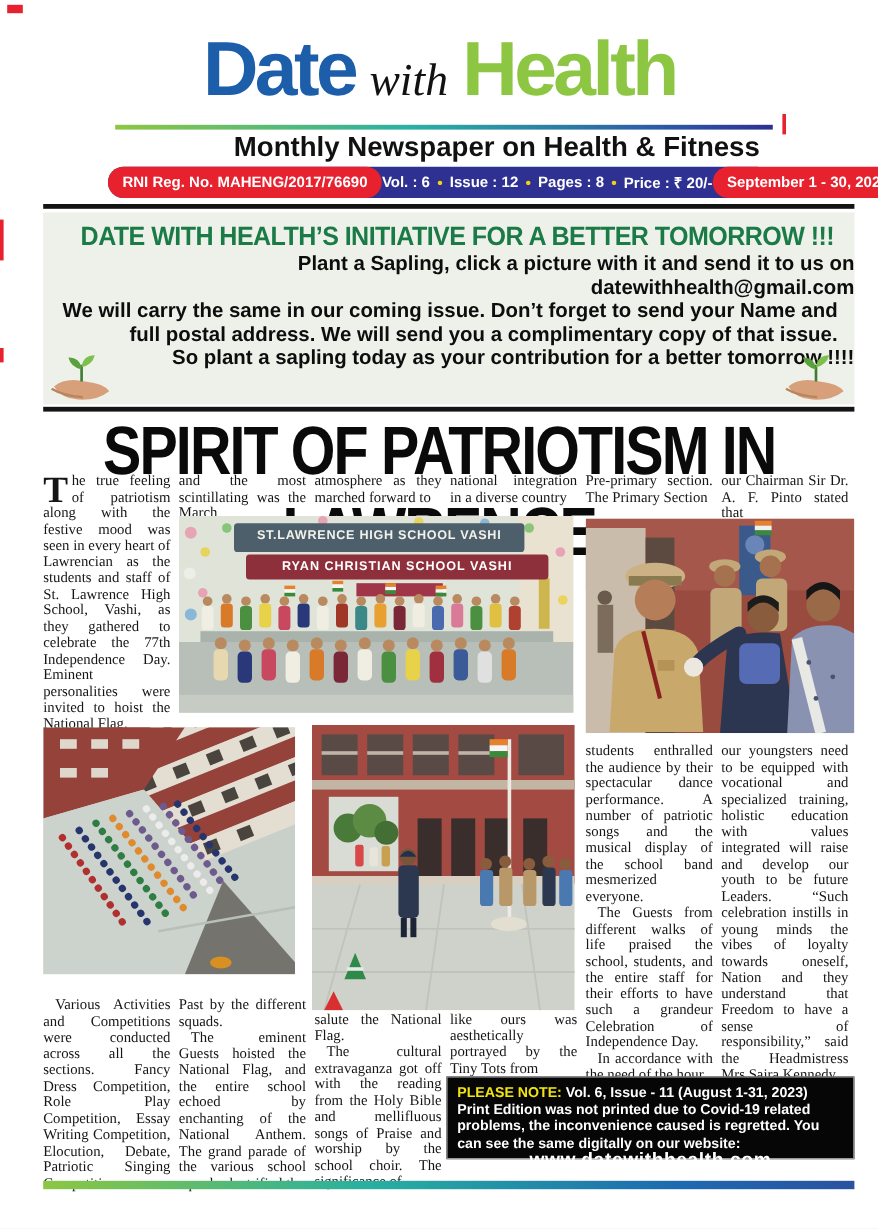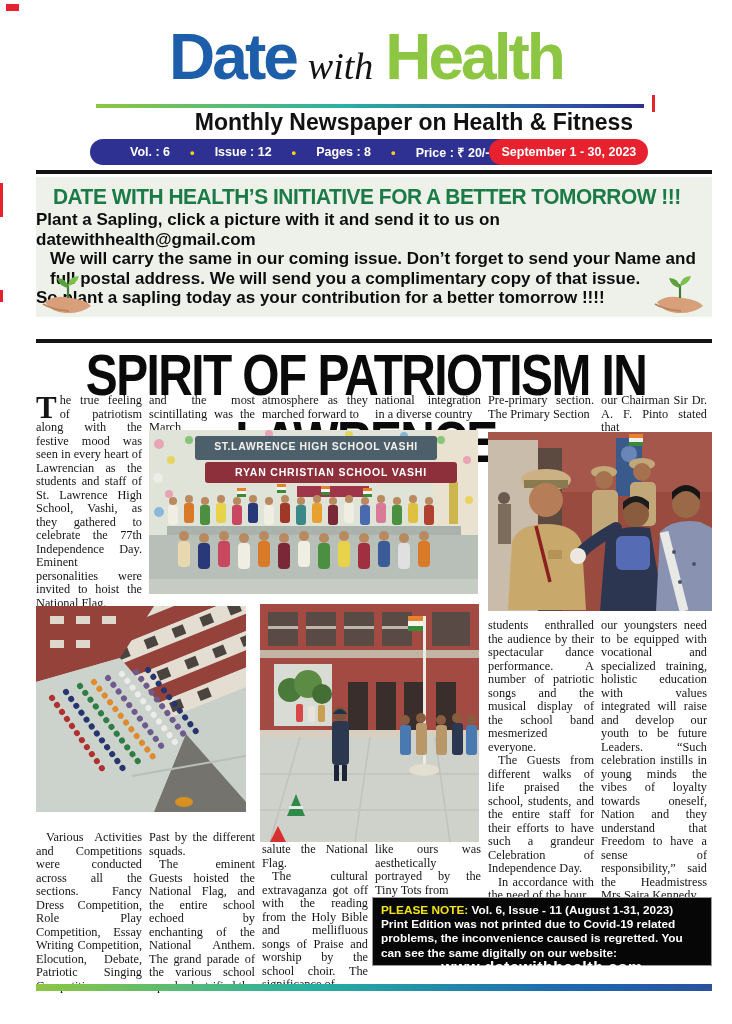--- a/index.html
+++ b/index.html
@@ -12,26 +12,26 @@
   .logo-health{font:bold 64px "Liberation Sans",sans-serif;color:#8dc642;letter-spacing:-3px;}
   .grad-line{position:absolute;left:96px;top:104px;width:548px;height:4px;
              background:linear-gradient(90deg,#8dc642,#2ab0a4 45%,#2e55a5 85%,#2e3192);}
   .tagline{position:absolute;top:109px;left:0;width:100%;text-align:center;
            font:bold 23px "Liberation Sans",sans-serif;color:#111;margin-left:48px;}
   
   .infobar{position:absolute;left:90px;top:139px;width:554px;height:26px;background:#2e3192;
            border-radius:14px;display:flex;align-items:stretch;
            font:bold 12.5px "Liberation Sans",sans-serif;color:#fff;}
   .pill{background:#e8212e;border-radius:14px;display:flex;align-items:center;padding:0 12px;white-space:nowrap;}
-  .ib-mid{flex:1;display:flex;align-items:center;justify-content:center;gap:20px;white-space:nowrap;margin-left:40px;}
+  .ib-mid{flex:1;display:flex;align-items:center;justify-content:center;gap:6px;white-space:nowrap;}
   .dot{color:#f5d20e;font-size:13px;}
   .rule{position:absolute;left:36px;width:676px;height:4px;background:#141414;}
   
-  .initiative{position:absolute;left:36px;top:177px;width:676px;height:140px;background:#eef1ea;
-              text-align:left;font-family:"Liberation Sans",sans-serif;color:#0d0d0d;}
+  .initiative{position:absolute;left:36px;top:177px;width:676px;height:160px;background:#eef1ea;
+              text-align:right;font-family:"Liberation Sans",sans-serif;color:#0d0d0d;}
   .init-title{margin-top:7px;font-weight:bold;font-size:22px;color:#1b7b47;
               transform:scaleX(.95);letter-spacing:-0.5px;}
   .init-line{font-weight:bold;font-size:17px;line-height:19.5px;}
   .init-line3{padding:0 14px;}
   .hand{position:absolute;bottom:3px;width:54px;height:42px;}
   .hand.left{left:5px;}  .hand.right{right:5px;}
   
   .headline{position:absolute;top:342px;left:0;width:100%;text-align:center;}
   .headline span{display:inline-block;font:bold 46px "Liberation Sans",sans-serif;color:#0a0a0a;
                  letter-spacing:-1.5px;transform:scale(1.04,1.24);transform-origin:center top;}
@@ -66,20 +66,21 @@
   <div class="artifact" style="left:0;top:290px;width:3px;height:12px;"></div>
   <div class="artifact" style="left:652px;top:95px;width:3px;height:17px;"></div>
 
   <div class="masthead">
     <span class="logo-date">Date</span><span class="logo-with">with</span><span class="logo-health">Health</span>
   </div>
   <div class="grad-line"></div>
   <div class="tagline">Monthly Newspaper on Health &amp; Fitness</div>
 
   <div class="infobar">
+    <div class="pill">RNI Reg. No. MAHENG/2017/76690</div>
     <div class="ib-mid">
       <span>Vol. : 6</span>
       <span class="dot">•</span>
       <span>Issue : 12</span>
       <span class="dot">•</span>
       <span>Pages : 8</span>
       <span class="dot">•</span>
       <span>Price : ₹ 20/-</span>
     </div>
     <div class="pill">September 1 - 30, 2023</div>

